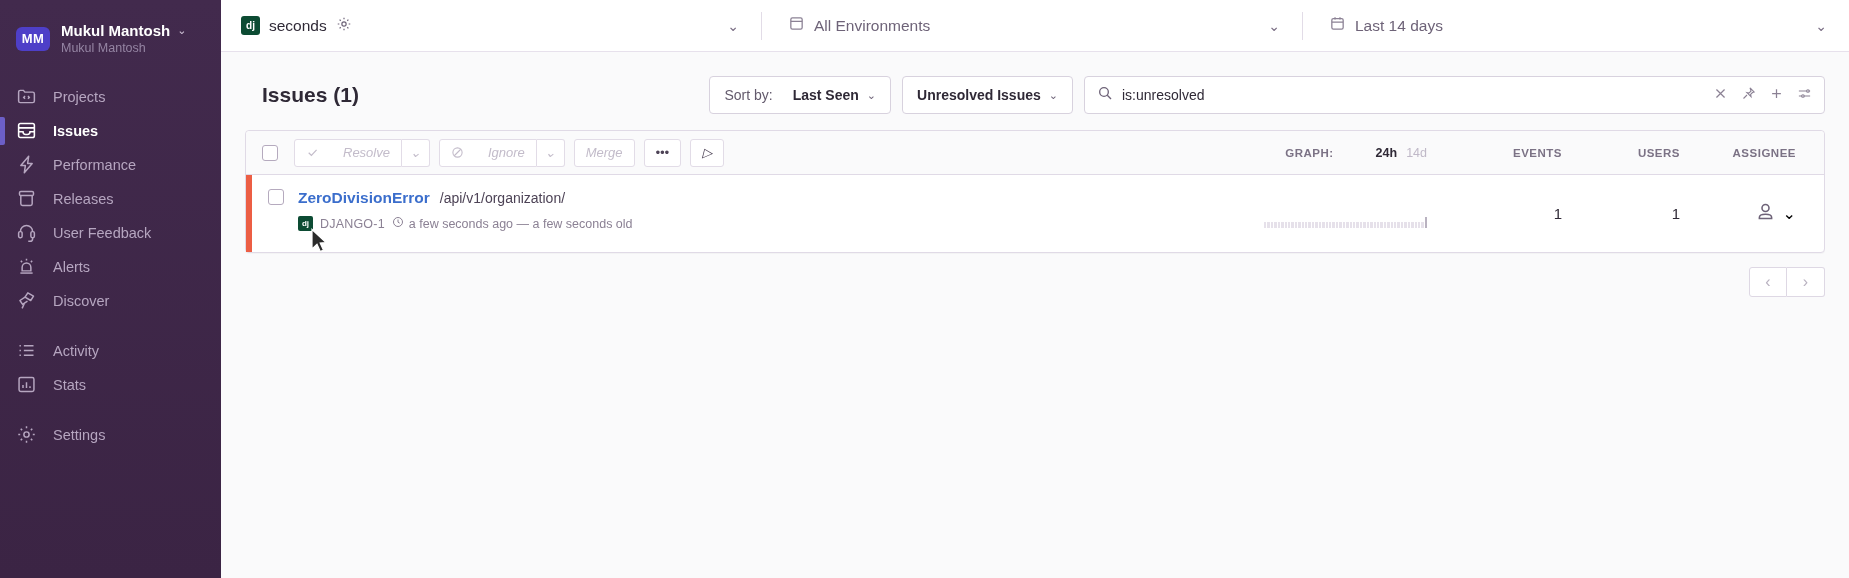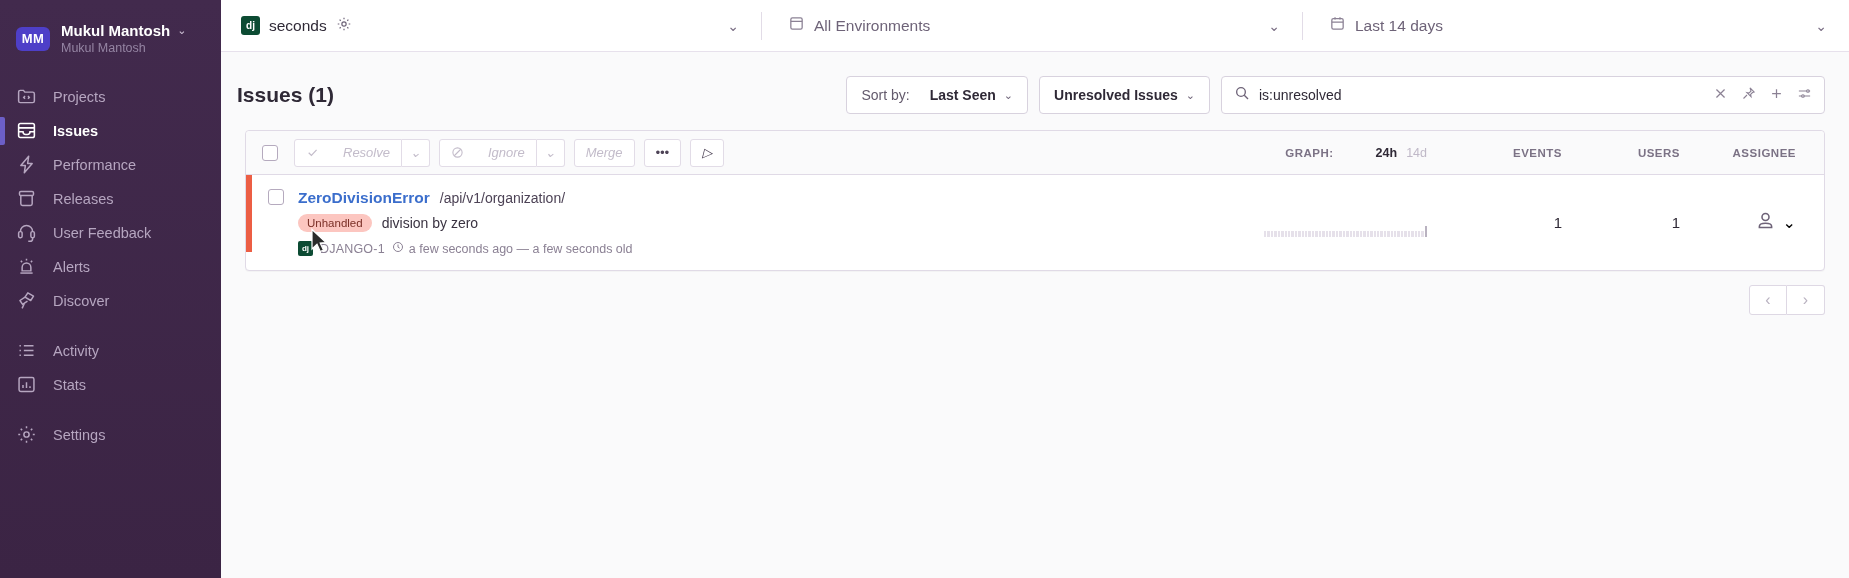--- a/index.html
+++ b/index.html
@@ -79,37 +79,37 @@
     margin-right: 9px; flex: 0 0 19px;
   }
   .ico-inline { margin-right: 9px; display: block; flex: 0 0 auto; }
   .gear-btn { margin-left: 9px; display:block; cursor: pointer; }
 
   
   .content { flex: 1 1 auto; background: #fafafb; padding: 0; }
 
   .issues-head {
     display: flex; align-items: center;
-    padding: 20px 24px 0 16px;
+    padding: 20px 24px 0 41px;
     height: 66px;
   }
   .issues-title { font-size: 21px; color: #2f2936; font-weight: bold; }
   .head-controls { margin-left: auto; display: flex; align-items: center; gap: 11px; }
   .ctrl {
     height: 38px; background: #fff; border: 1px solid #d8d2de;
     border-radius: 4px; display: flex; align-items: center;
     padding: 0 14px; font-size: 14px; color: #2f2936;
     cursor: pointer; white-space: nowrap;
   }
   .ctrl .dim { color: #635a6c; font-weight: normal; margin-right: 20px; }
   .ctrl .strong { font-weight: bold; }
   .ctrl .cv { margin-left: 8px; color: #6e6378; font-size: 11px; }
 
   .searchbar {
-    height: 38px; width: 604px; background: #fff;
+    height: 38px; width: 741px; background: #fff;
     border: 1px solid #d8d2de; border-radius: 4px;
     display: flex; align-items: center; padding: 0 12px 0 12px;
   }
   .search-input {
     border: 0; outline: 0; flex: 1 1 auto; font-size: 14px;
     color: #2f2936; font-family: "Liberation Sans", sans-serif;
     background: transparent; margin-left: 9px;
   }
   .search-actions { display: flex; align-items: center; gap: 13px; color: #8b8194; }
   .search-actions span { display: block; cursor: pointer; }
@@ -489,24 +489,20 @@
         <div class="row">
           <span class="row-level"></span>
           <div class="row-body">
             <div class="row-main">
               <span class="cb"></span>
               <div class="row-texts">
                 <div class="line1">
                   <span class="issue-title">ZeroDivisionError</span>
                   <span class="issue-culprit">/api/v1/organization/</span>
                 </div>
-                <div class="line2">
-                  <span class="badge">Unhandled</span>
-                  <span class="issue-msg">division by zero</span>
-                </div>
                 <div class="line3">
                   <span class="dj-logo sm">dj</span>
                   <span class="short-id">DJANGO-1</span>
                   <span class="meta-time">
                     <span>
                       <svg width="12" height="12" viewBox="0 0 24 24" fill="none" stroke="#8b8194" stroke-width="2">
                         <circle cx="12" cy="12" r="9"></circle>
                           <path d="M12 7v5.3l3.4 2"></path>
                       </svg>
                     </span>

